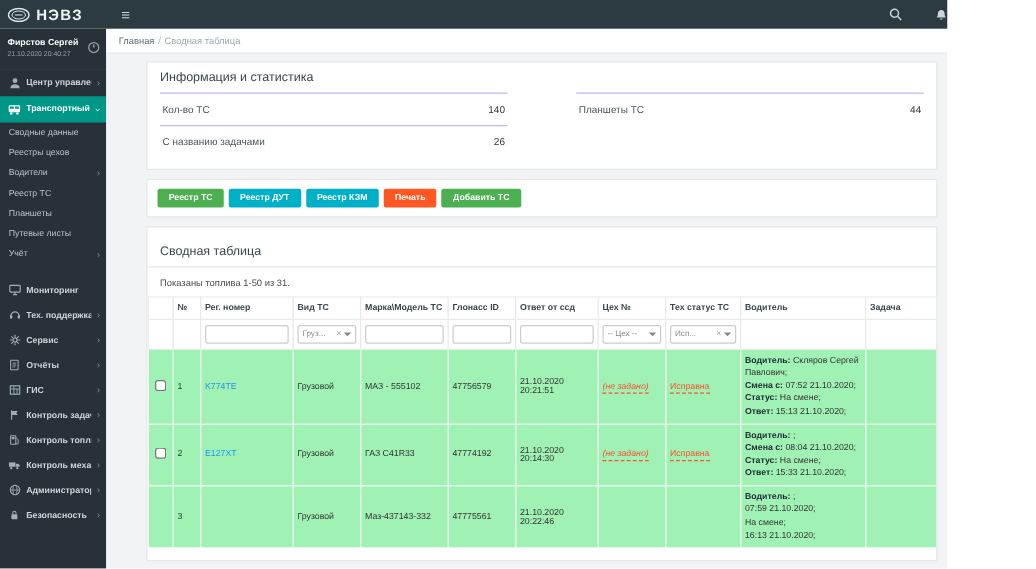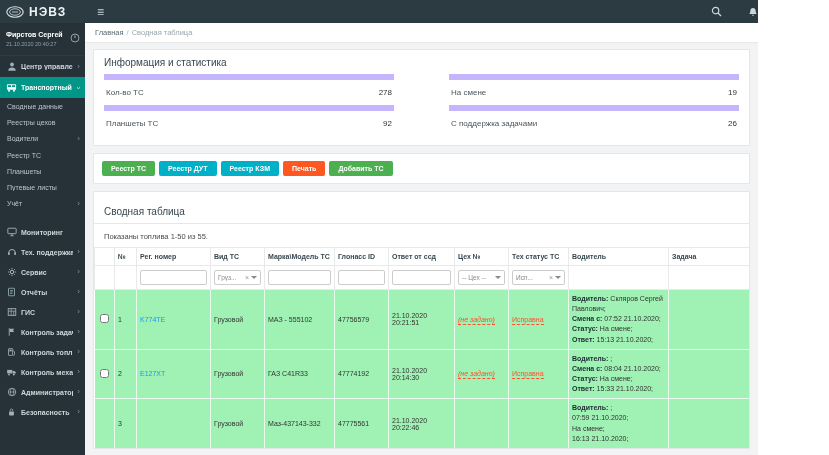--- a/index.html
+++ b/index.html
@@ -37,28 +37,28 @@
   .chev { color:#7f9097; font-size:8px; line-height:1; flex:0 0 auto; }
   .chev.down { display:inline-block; transform:rotate(90deg); }
   .nav-item.active .chev { color:#e0f2f1; }
 
   
   .main { flex:1; display:flex; flex-direction:column; background:#f2f3f4; overflow:hidden; }
   .breadcrumb { background:#fff; padding:5px 10px; font-size:7.5px; border-bottom:1px solid #e8e8e8; flex:0 0 auto; }
   .bc-home { color:#5a6b73; }
   .bc-sep { color:#b0b8bc; margin:0 3px; }
   .bc-cur { color:#9aa7ad; }
-  .content { flex:1; padding:6px 8px; display:flex; flex-direction:column; gap:7px; overflow:hidden; }
+  .content { flex:1; padding:6px 8px; display:flex; flex-direction:column; gap:7px; overflow:hidden;margin-left:24px; }
 
   .card { background:#fff; border:1px solid #e5e6e7; border-radius:1px; }
   .card-title { padding:7px 10px 6px; font-size:10px; color:#37474f; }
 
   
   .stats-grid { display:grid; grid-template-columns:1fr 1fr; column-gap:55px; padding:0 10px 9px; }
-  .stat-cell { display:flex; justify-content:space-between; align-items:center; padding:8px 2px; border-top:6px solid #c4b5fd; font-size:8px; }
+  .stat-cell { display:flex; justify-content:space-between; align-items:center; padding:8px 2px; border-top:1px solid #c4b5fd; font-size:8px; }
   .stat-label { color:#4a555b; }
   .stat-value { color:#333; }
 
   
   .btn-row { padding:7px 8px; display:flex; gap:4px; }
   .btn { border:none; color:#fff; font-size:7px; font-weight:bold; padding:4px 9px; border-radius:2px; cursor:pointer; font-family:inherit; }
 
   
   .table-card { flex:1; display:flex; flex-direction:column; overflow:hidden; padding-top:7px; }
   .controls { display:flex; justify-content:space-between; align-items:flex-start; padding:4px 10px 10px; }
@@ -299,49 +299,45 @@
         <span class="bc-home">Главная</span><span class="bc-sep">/</span><span class="bc-cur">Сводная таблица</span>
       </div>
 
       <div class="content">
 
         <div class="card">
           <div class="card-title">Информация и статистика</div>
           <div class="stats-grid" id="stats-grid">
               <div class="stat-cell">
                 <span class="stat-label">Кол-во ТС</span>
-                <span class="stat-value">278</span>
-              </div>
-              <div class="stat-cell">
-                <span class="stat-label">На смене</span>
-                <span class="stat-value">19</span>
+                <span class="stat-value">140</span>
               </div>
               <div class="stat-cell">
                 <span class="stat-label">Планшеты ТС</span>
-                <span class="stat-value">92</span>
+                <span class="stat-value">44</span>
               </div>
               <div class="stat-cell">
-                <span class="stat-label">С поддержка задачами</span>
+                <span class="stat-label">С названию задачами</span>
                 <span class="stat-value">26</span>
               </div>
             </div>
         </div>
 
         <div class="card btn-row" id="actions-row">
             <button class="btn" style="background: rgb(76, 175, 80);">Реестр ТС</button>
             <button class="btn" style="background: rgb(0, 176, 199);">Реестр ДУТ</button>
             <button class="btn" style="background: rgb(0, 176, 199);">Реестр КЗМ</button>
             <button class="btn" style="background: rgb(255, 87, 34);">Печать</button>
             <button class="btn" style="background: rgb(76, 175, 80);">Добавить ТС</button>
           </div>
 
         <div class="card table-card">
           <div class="card-title">Сводная таблица</div>
           <div class="records">
-            <span>Показаны топлива</span> <b>1-50</b> <span>из</span> <b>55.</b>
+            <span>Показаны топлива</span> <b>1-50</b> <span>из</span> <b>31.</b>
           </div>
           <div class="table-wrap">
             <table id="summary-table">
                 <colgroup>
                   <col style="width: 20px;">
                   <col style="width: 22px;">
                   <col style="width: 74px;">
                   <col style="width: 54px;">
                   <col style="width: 70px;">
                   <col style="width: 54px;">

